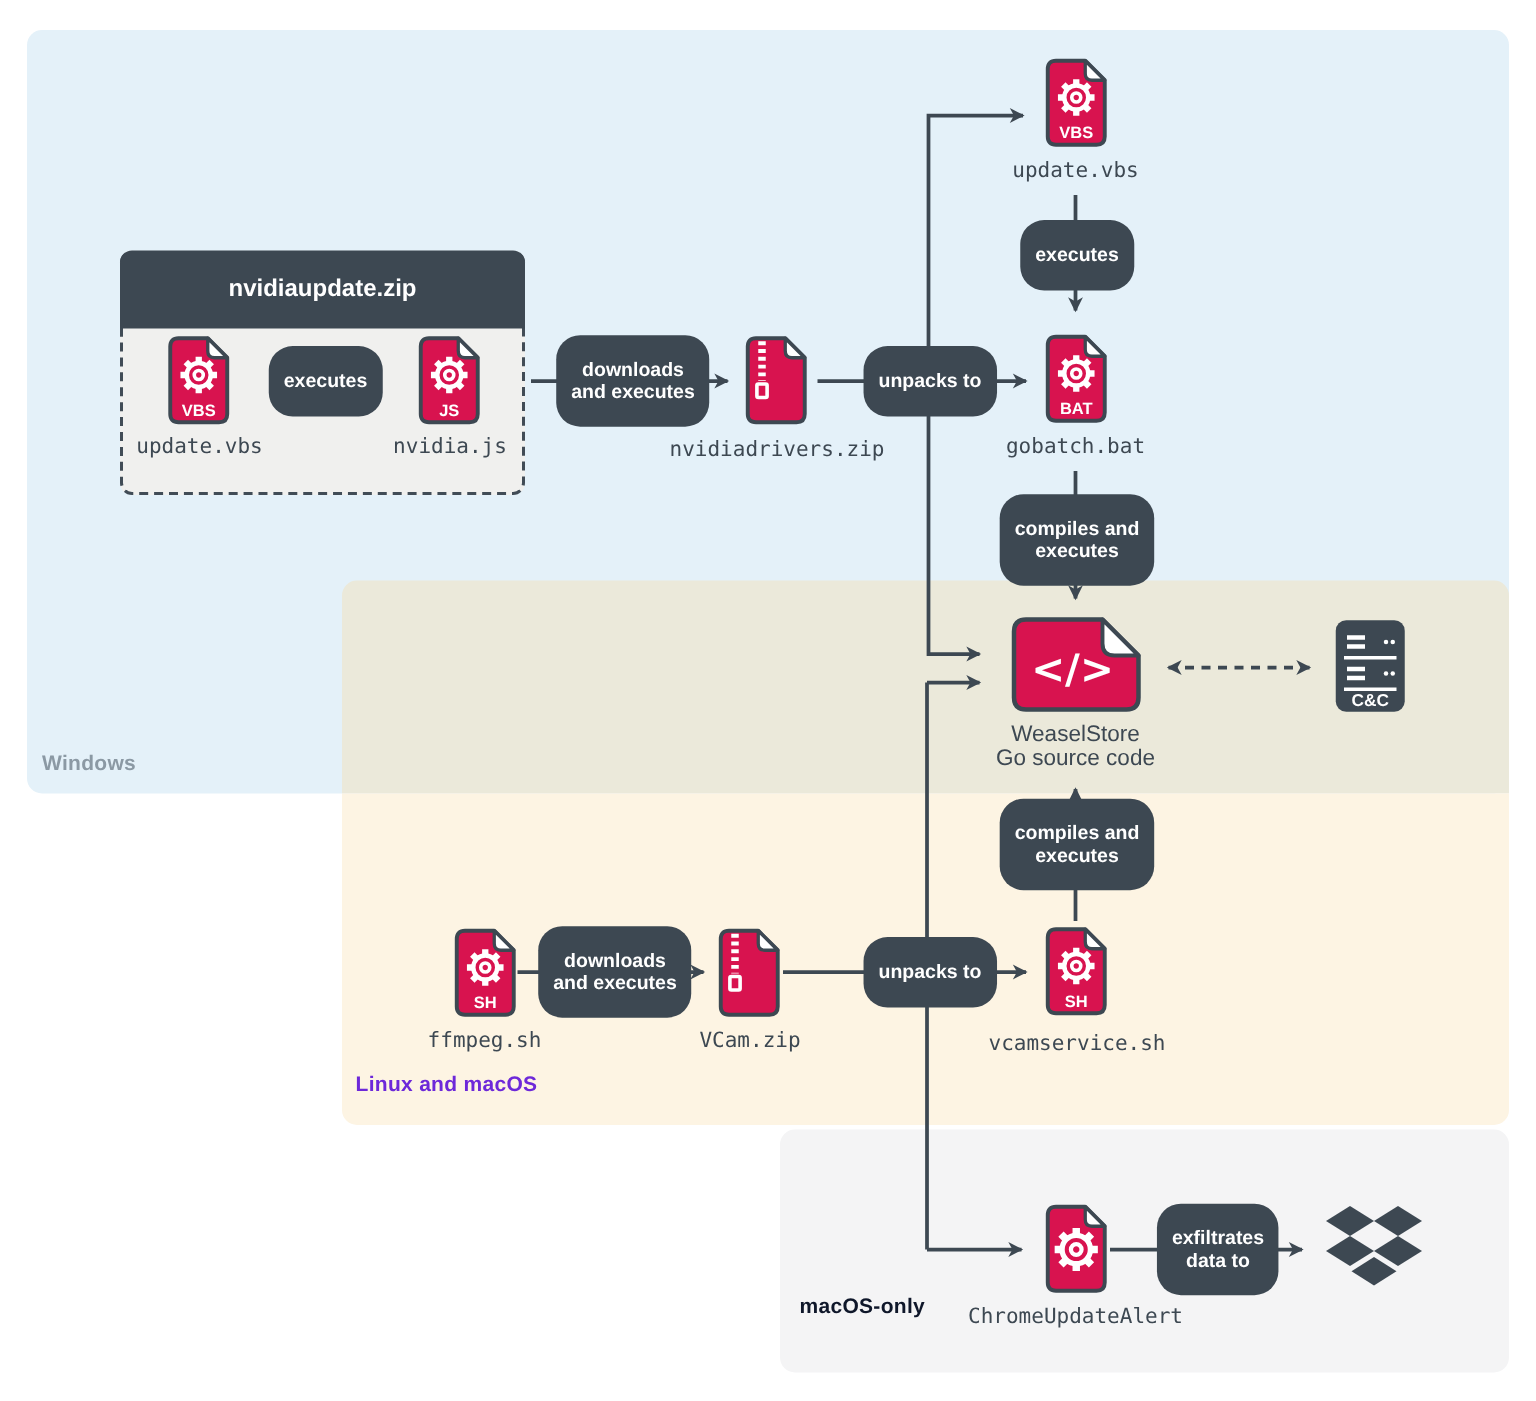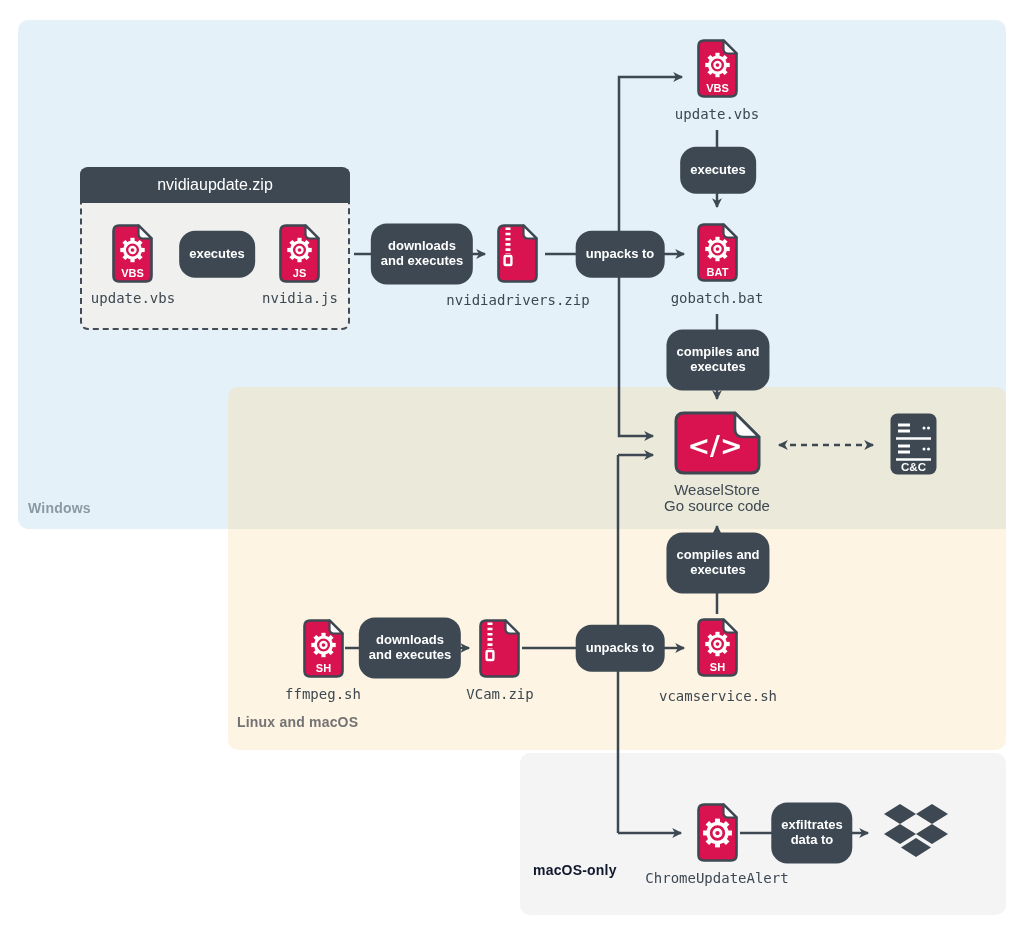--- a/index.html
+++ b/index.html
@@ -16,22 +16,22 @@
   .pill{position:absolute;z-index:3;transform:translate(-50%,-50%);background:#3d4852;color:#ffffff;
         font-size:13px;font-weight:bold;line-height:1.12;text-align:center;white-space:pre-line;
         padding:16px 10px;border-radius:16px;}
   .mono-label{position:absolute;z-index:2;transform:translateX(-50%);color:#3d4852;
         font-family:"DejaVu Sans Mono",monospace;font-weight:normal;font-size:14px;
         white-space:pre-line;text-align:center;}
   .sans-label{position:absolute;z-index:2;transform:translateX(-50%);color:#3d4852;
         font-weight:normal;font-size:15px;line-height:1.07;white-space:pre-line;text-align:center;}
   #archive{position:absolute;left:80px;top:167px;width:270px;height:163px;z-index:1;
         background:#f0f0ee;border:2px dashed #414c56;border-radius:8px;box-sizing:border-box;}
-  #archive-header{position:absolute;left:-2px;top:-2px;width:270px;height:36px;background:#3d4852;
-        border-radius:8px 8px 0 0;color:#ffffff;font-weight:normal;font-size:16px;
+  #archive-header{position:absolute;left:-2px;top:-2px;width:270px;height:52px;background:#3d4852;
+        border-radius:8px 8px 0 0;color:#ffffff;font-weight:bold;font-size:16px;
         display:flex;align-items:center;justify-content:center;}
   svg text.badge{fill:#ffffff;font-family:"Liberation Sans",sans-serif;font-weight:bold;font-size:11px;text-anchor:middle;}
   svg text.cnc-text{fill:#ffffff;font-family:"Liberation Sans",sans-serif;font-weight:bold;font-size:11.5px;text-anchor:middle;}
   svg text.code-glyph{fill:#ffffff;font-family:"DejaVu Sans",sans-serif;font-weight:bold;font-size:27px;text-anchor:middle;}
 </style>
 </head>
 <body>
 
 <div id="canvas">
 
@@ -61,21 +61,21 @@
       </g>
     </defs>
   </svg>
 
   <div class="region" id="region-windows"></div>
   <div class="region" id="region-overlap"></div>
   <div class="region" id="region-linux"></div>
   <div class="region" id="region-macos"></div>
 
   <div class="region-label" style="left:28px;top:500px;color:#8b99a4">Windows</div>
-  <div class="region-label" style="left:237px;top:714px;color:#737373">Linux and macOS</div>
+  <div class="region-label" style="left:237px;top:714px;color:#6d28d9">Linux and macOS</div>
   <div class="region-label" style="left:533px;top:862px;color:#0f172a">macOS-only</div>
 
   <svg id="overlay" width="1024" height="934">
     <defs>
       <marker id="ah" viewBox="0 0 10 10" refX="8.5" refY="5" markerWidth="11" markerHeight="11" orient="auto-start-reverse" markerUnits="userSpaceOnUse">
         <path d="M0.5 0.5 L9.5 5 L0.5 9.5 L3 5 Z" fill="#3d4852"></path>
       </marker>
     </defs>
     <g stroke="#3d4852" stroke-width="2.5" fill="none">
       <path d="M354 254 H485" marker-end="url(#ah)"></path>

